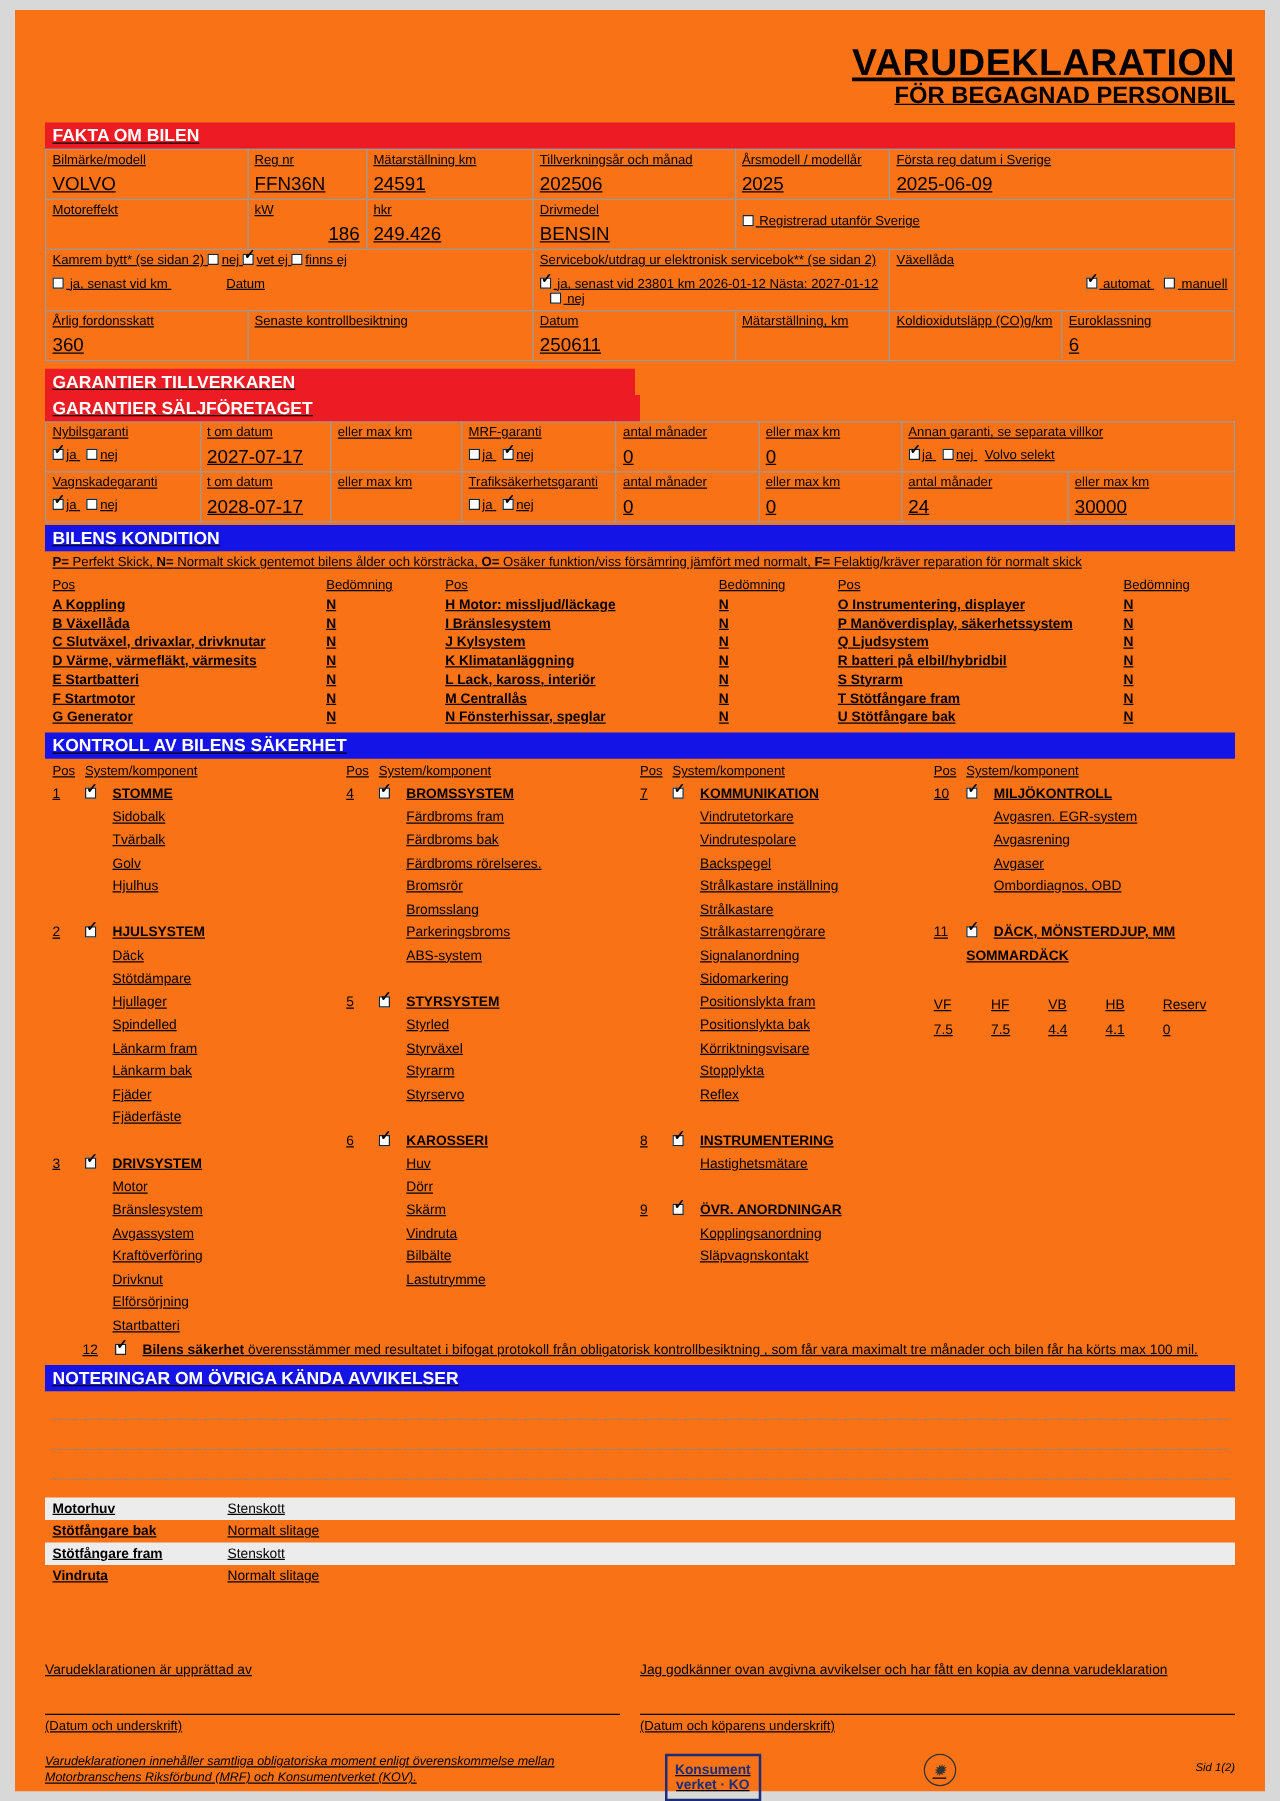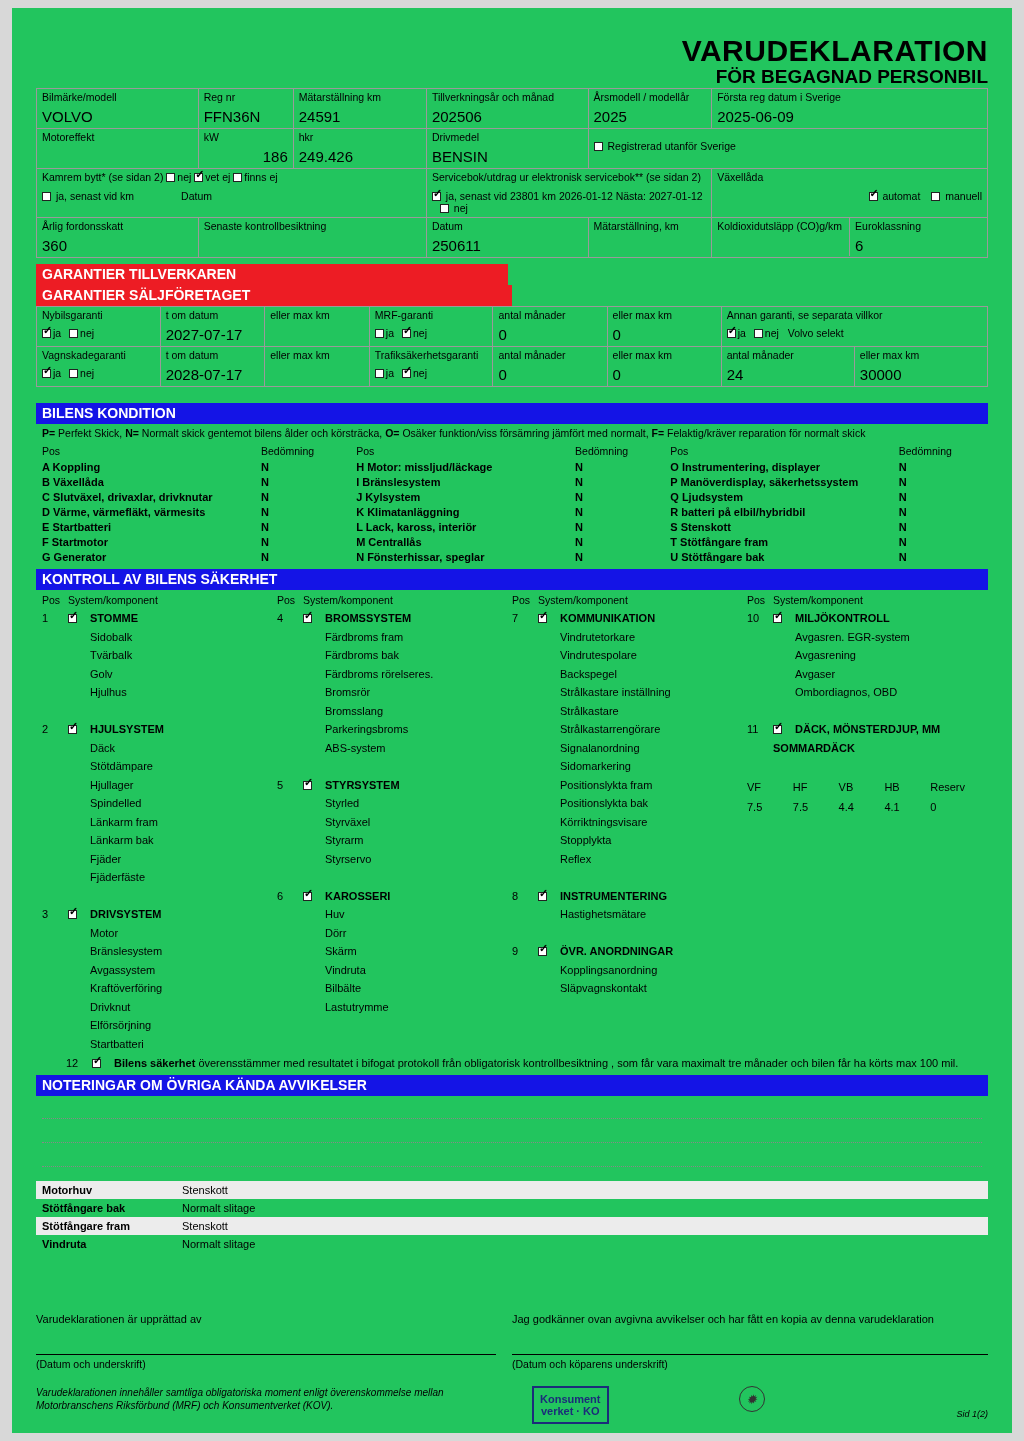--- a/index.html
+++ b/index.html
@@ -7,21 +7,22 @@
   body {
     width:1024px; height:1441px;
     background:#d8d8d8;
     font-family:"Liberation Sans", sans-serif;
     font-size:11px;
     color:#000;
   }
   .page {
     position:absolute; left:12px; top:8px;
     width:1000px; height:1425px;
-    background:#22c55e;
+    background:#f97316;
+    text-decoration:underline;
   }
   .inner { padding:16px 24px 0 24px; }
 
   
   .title-block { text-align:right; padding-top:10px; }
   .title-main { font-size:30px; font-weight:bold; letter-spacing:0.5px; }
   .title-sub { font-size:19px; font-weight:bold; margin-top:-2px; }
 
   
   .bar {
@@ -101,20 +102,21 @@
 <body>
 
 <div class="page">
 <div class="inner">
 
   <div class="title-block">
     <div class="title-main">VARUDEKLARATION</div>
     <div class="title-sub">FÖR BEGAGNAD PERSONBIL</div>
   </div>
 
+  <div class="bar red" style="margin-top:10px;">FAKTA OM BILEN</div>
 
   <table class="grid">
     <tbody>
           <tr>
       <td style="width:17%">
         <div class="lbl">Bilmärke/modell</div>
         <div class="val">VOLVO</div>
       </td>
       <td style="width:10%">
         <div class="lbl">Reg nr</div>
@@ -312,21 +314,21 @@
         <div class="val">24</div>
       </td>
       <td>
         <div class="lbl">eller max km</div>
         <div class="val">30000</div>
       </td>
     </tr>
   </tbody>
       </table>
 
-  <div class="bar blue" style="margin-top:16px;">BILENS KONDITION</div>
+  <div class="bar blue" style="margin-top:2px;">BILENS KONDITION</div>
   <div class="kond-legend">
     <b>P=</b><span> Perfekt Skick, </span><b>N=</b><span> Normalt skick gentemot bilens ålder och körsträcka, </span><b>O=</b><span> Osäker funktion/viss försämring jämfört med normalt, </span><b>F=</b><span> Felaktig/kräver reparation för normalt skick</span>
   </div>
 
   <table class="cond">
     <tbody>
           <tr>
       <th style="width:23%">Pos</th>
       <th style="width:10%">Bedömning</th>
       <th style="width:23%">Pos</th>
@@ -364,21 +366,21 @@
       <td class="bold">K Klimatanläggning</td>
             <td class="bold">N</td>
       <td class="bold">R batteri på elbil/hybridbil</td>
             <td class="bold">N</td>
     </tr>
     <tr>
       <td class="bold">E Startbatteri</td>
             <td class="bold">N</td>
       <td class="bold">L Lack, kaross, interiör</td>
             <td class="bold">N</td>
-      <td class="bold">S Stenskott</td>
+      <td class="bold">S Styrarm</td>
             <td class="bold">N</td>
     </tr>
     <tr>
       <td class="bold">F Startmotor</td>
             <td class="bold">N</td>
       <td class="bold">M Centrallås</td>
             <td class="bold">N</td>
       <td class="bold">T Stötfångare fram</td>
             <td class="bold">N</td>
     </tr>

